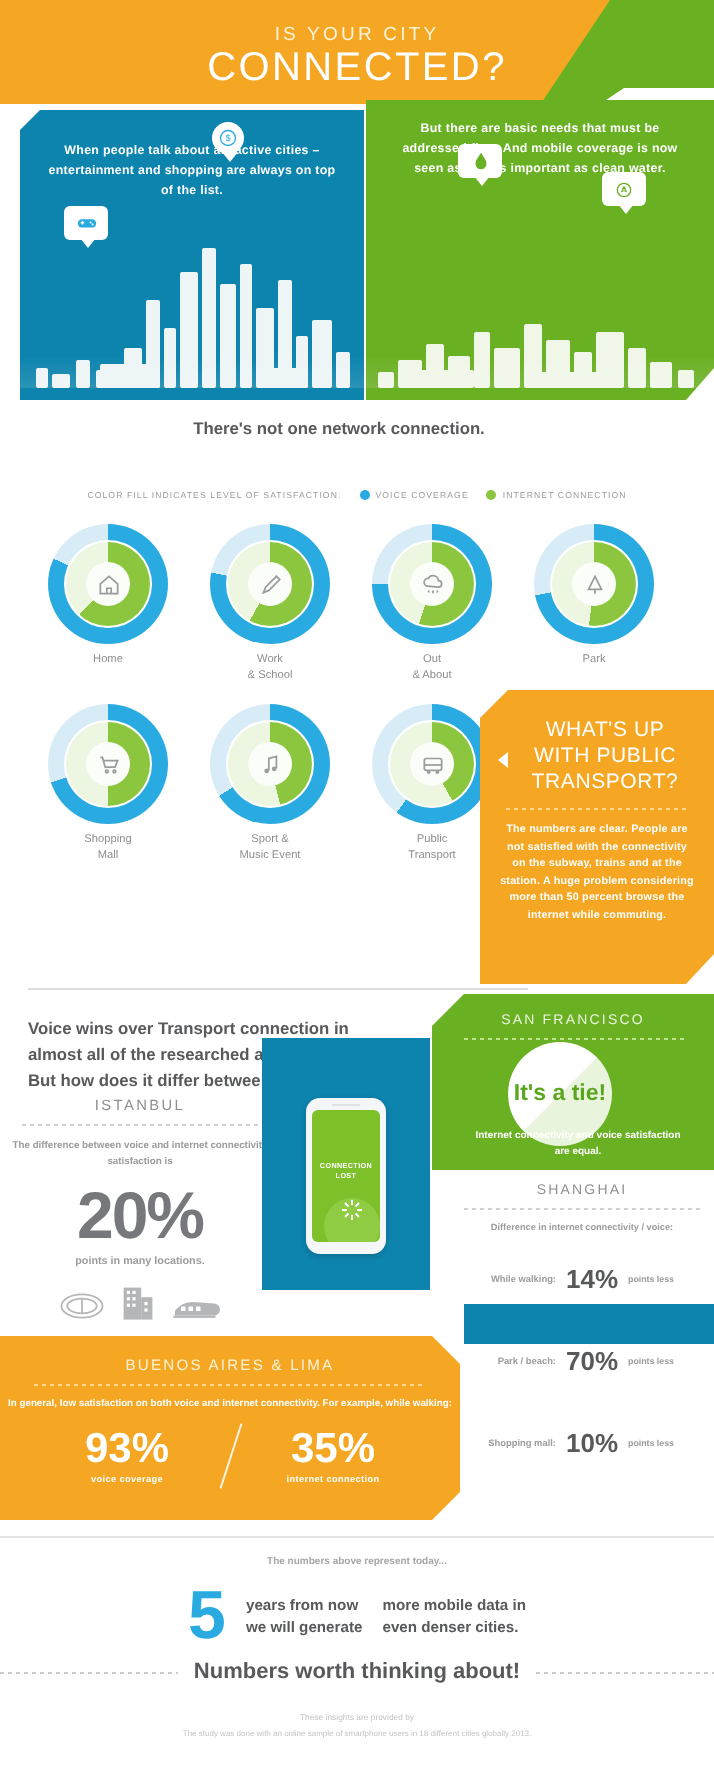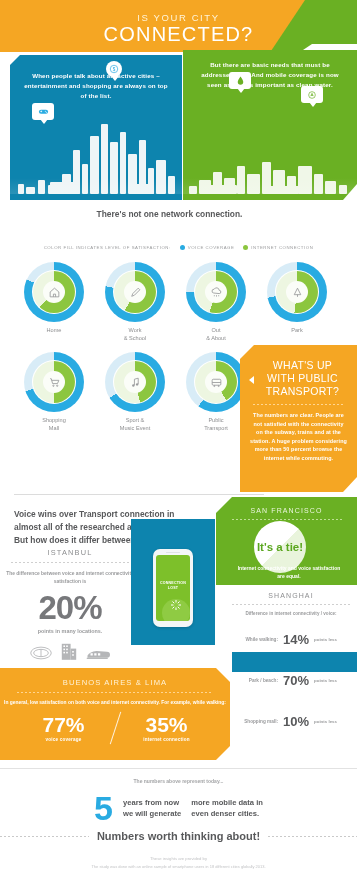--- a/index.html
+++ b/index.html
@@ -636,21 +636,21 @@
     </div>
   </div>
 
   <div class="ba-teal"></div>
   <div class="ba">
     <div class="ba-title">BUENOS AIRES &amp; LIMA</div>
     <div class="ba-dots"></div>
     <div class="ba-lead">In general, low satisfaction on both voice and internet connectivity. For example, while walking:</div>
     <div class="ba-nums">
       <div class="ba-col">
-        <div class="ba-big">77%</div>
+        <div class="ba-big">93%</div>
         <div class="ba-cap">voice coverage</div>
       </div>
       <div class="ba-slash"></div>
       <div class="ba-col">
         <div class="ba-big">35%</div>
         <div class="ba-cap">internet connection</div>
       </div>
     </div>
   </div>
 

